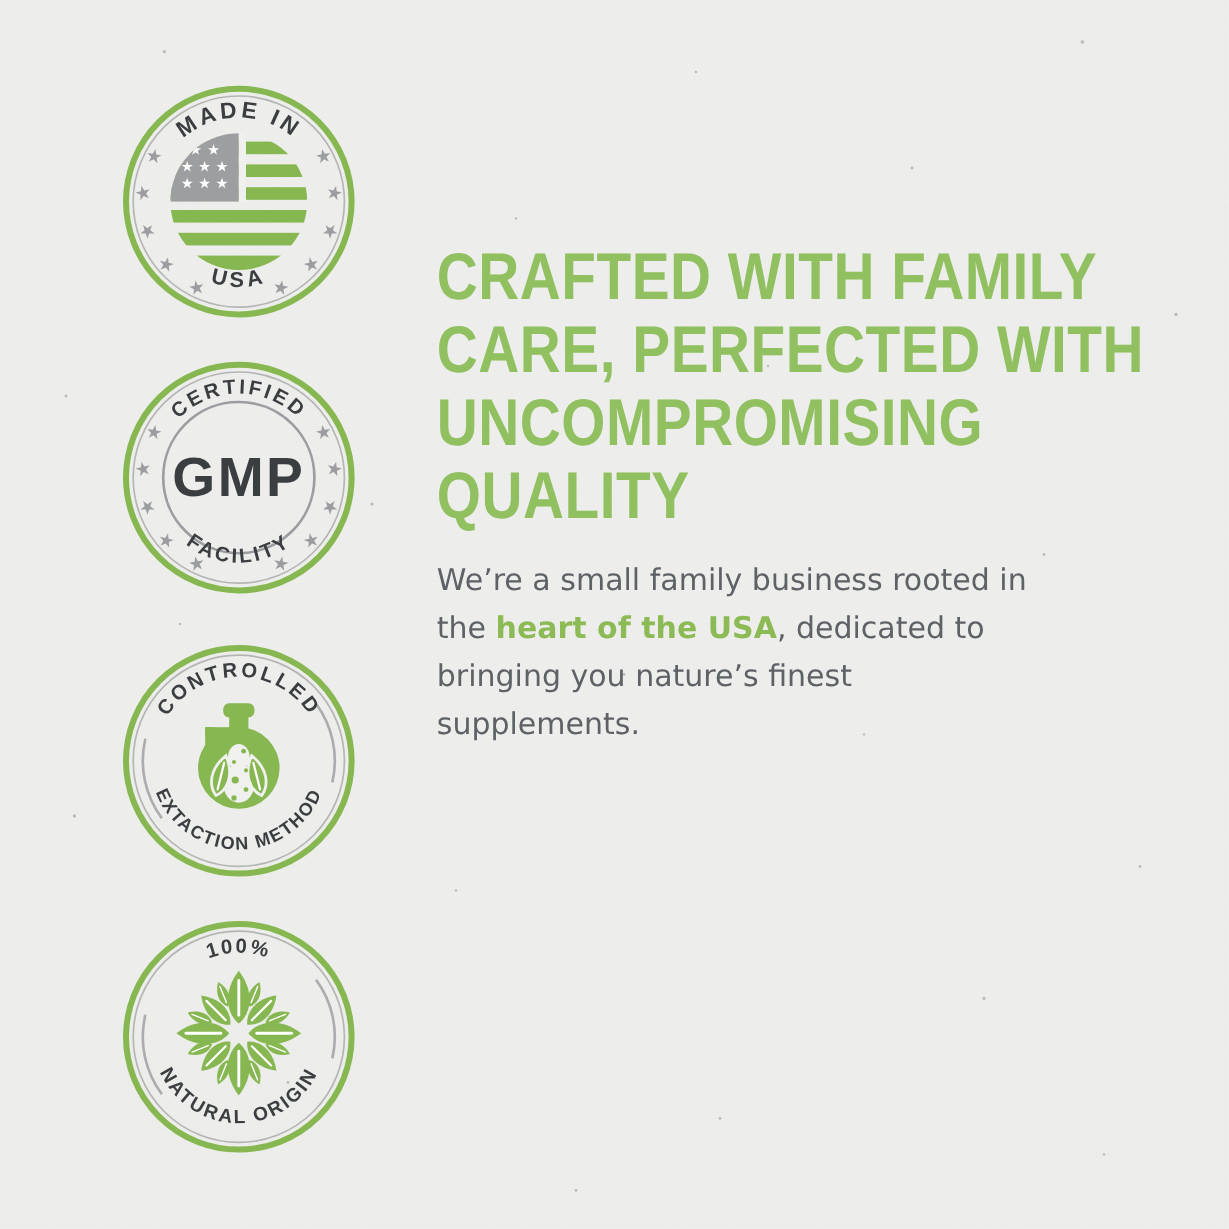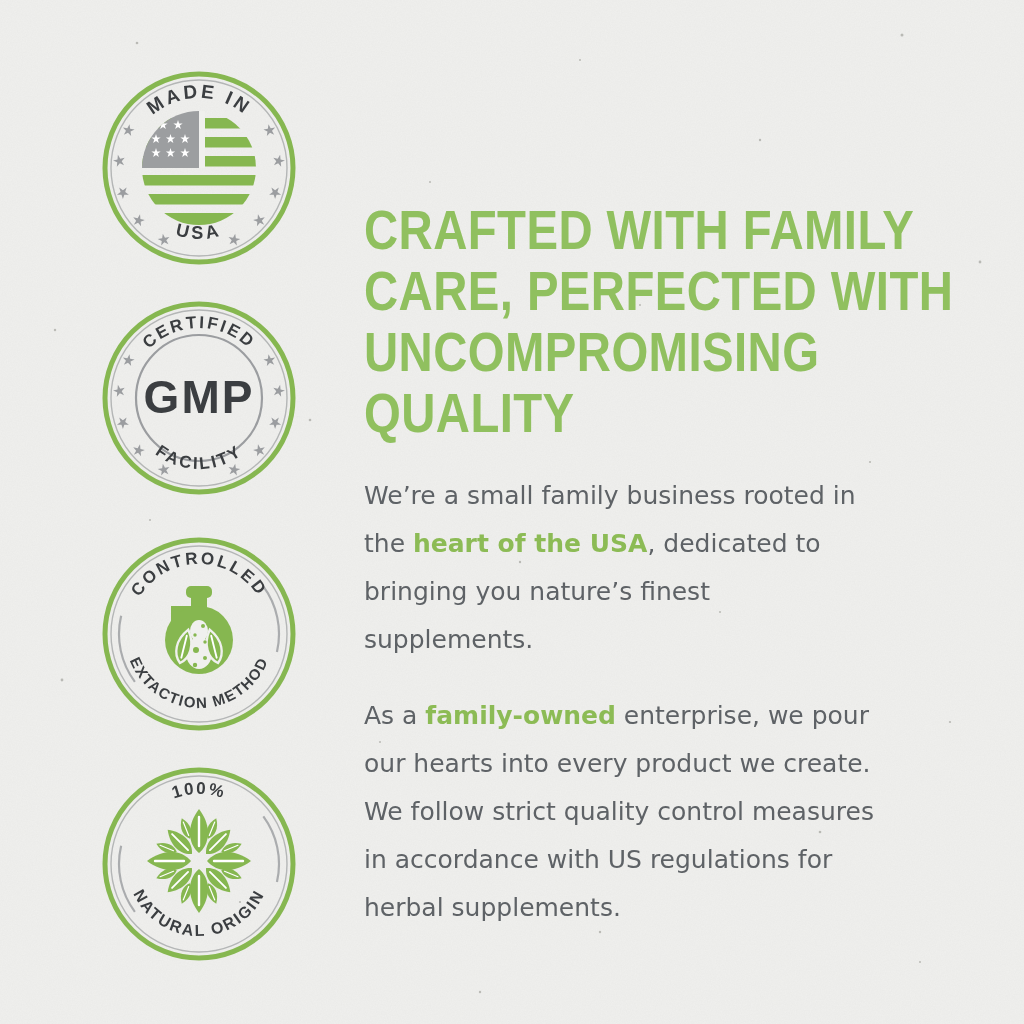--- a/index.html
+++ b/index.html
@@ -8,21 +8,21 @@
   .stage{position:absolute;inset:0;width:1024px;height:1024px;}
   .texture{position:absolute;inset:0;pointer-events:none;z-index:1;}
   .badge{position:absolute;left:99px;width:200px;height:200px;z-index:2;}
   #badge1{top:68px;} #badge2{top:298px;} #badge3{top:534px;} #badge4{top:764px;}
   .badge text{font-family:"Liberation Sans",sans-serif;font-weight:700;fill:#3b3e41;}
   .content{position:absolute;left:364px;top:200px;width:580px;z-index:2;}
   .headline{transform:scaleX(0.86);transform-origin:left top;width:680px;
             font-family:"Liberation Sans",sans-serif;font-weight:700;
             color:#90c05f;font-size:55px;line-height:61px;letter-spacing:0.5px;}
   .headline div{white-space:nowrap;}
-  .para{width:512px;color:#5e6266;font-size:25px;line-height:48px;margin-top:28px;}
+  .para{width:512px;color:#5e6266;font-size:25px;line-height:40px;margin-top:20px;}
   .para .hl{color:#8cbb55;font-weight:700;}
 </style>
 </head>
 <body>
 
 <div class="stage">
 
   <svg width="0" height="0" style="position:absolute" aria-hidden="true">
     <defs>
       <path id="star" d="M0,-7 L1.59,-2.18 L6.66,-2.16 L2.57,0.83 L4.11,5.66 L0,2.7 L-4.11,5.66 L-2.57,0.83 L-6.66,-2.16 L-1.59,-2.18 Z"></path>
@@ -212,16 +212,15 @@
   </svg>
 
   <div class="content">
     <div class="headline">
       <div>CRAFTED WITH FAMILY</div>
       <div>CARE, PERFECTED WITH</div>
       <div>UNCOMPROMISING</div>
       <div>QUALITY</div>
     </div>
     <p class="para"><span>We’re a small family business rooted in the </span><span class="hl">heart of the USA</span><span>, dedicated to bringing you nature’s finest supplements.</span></p>
-    <p class="para"><span>As a </span><span class="hl">family-owned</span><span> enterprise, we pour our hearts into every product we create. We follow strict quality control measures in accordance with US regulations for herbal supplements.</span></p>
   </div>
 
 </div>
 
 </body></html>

